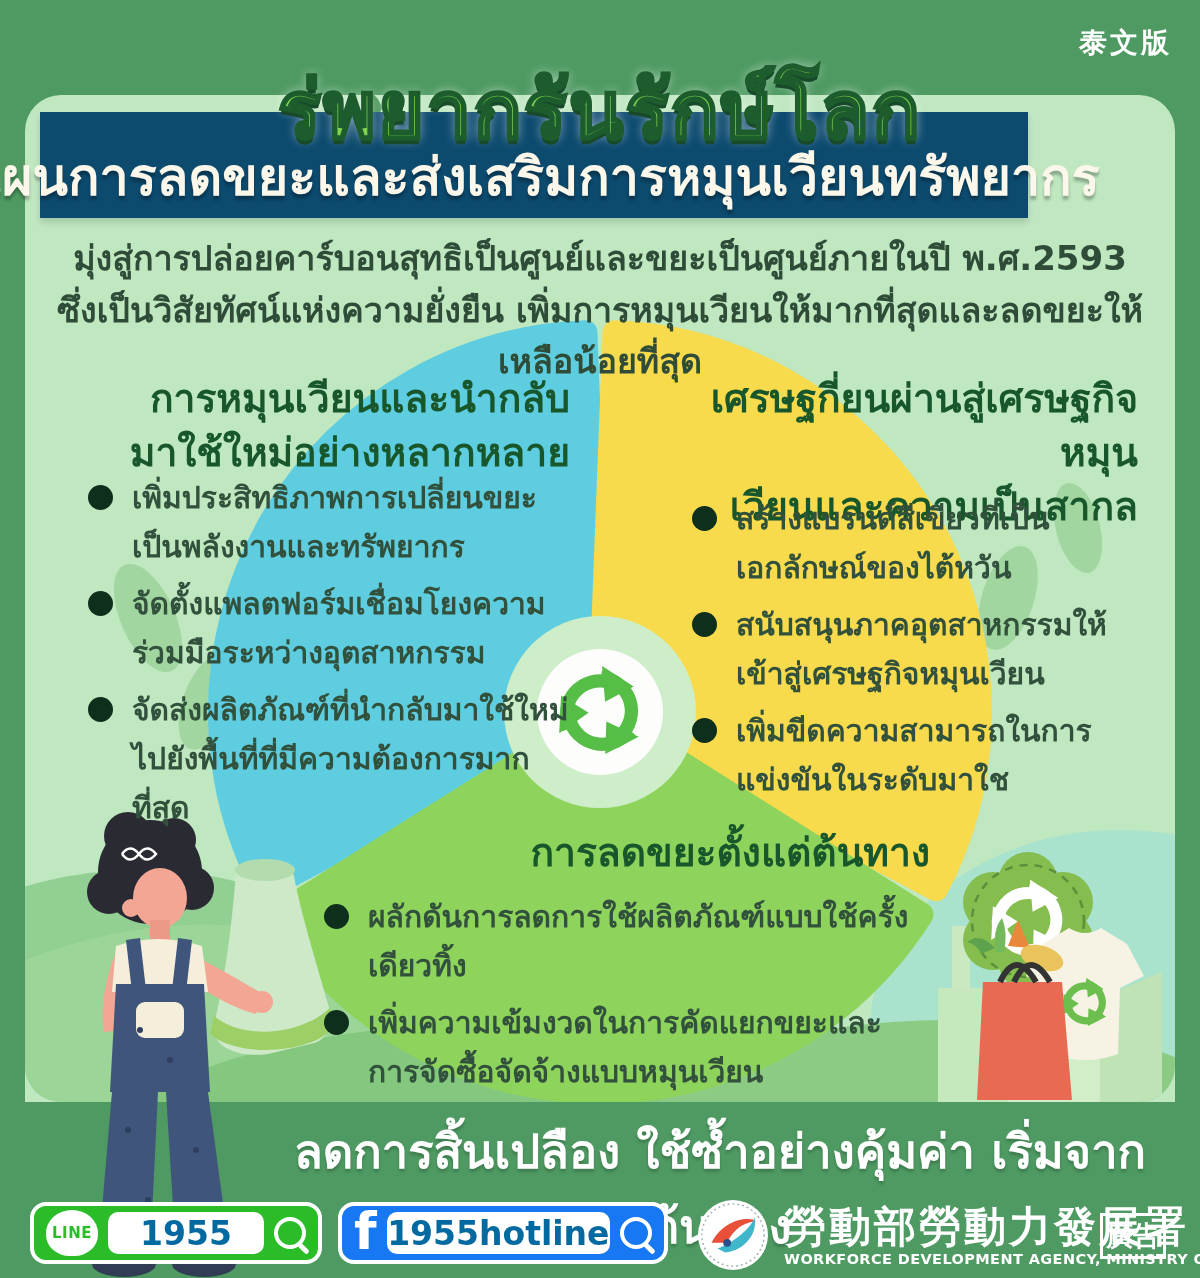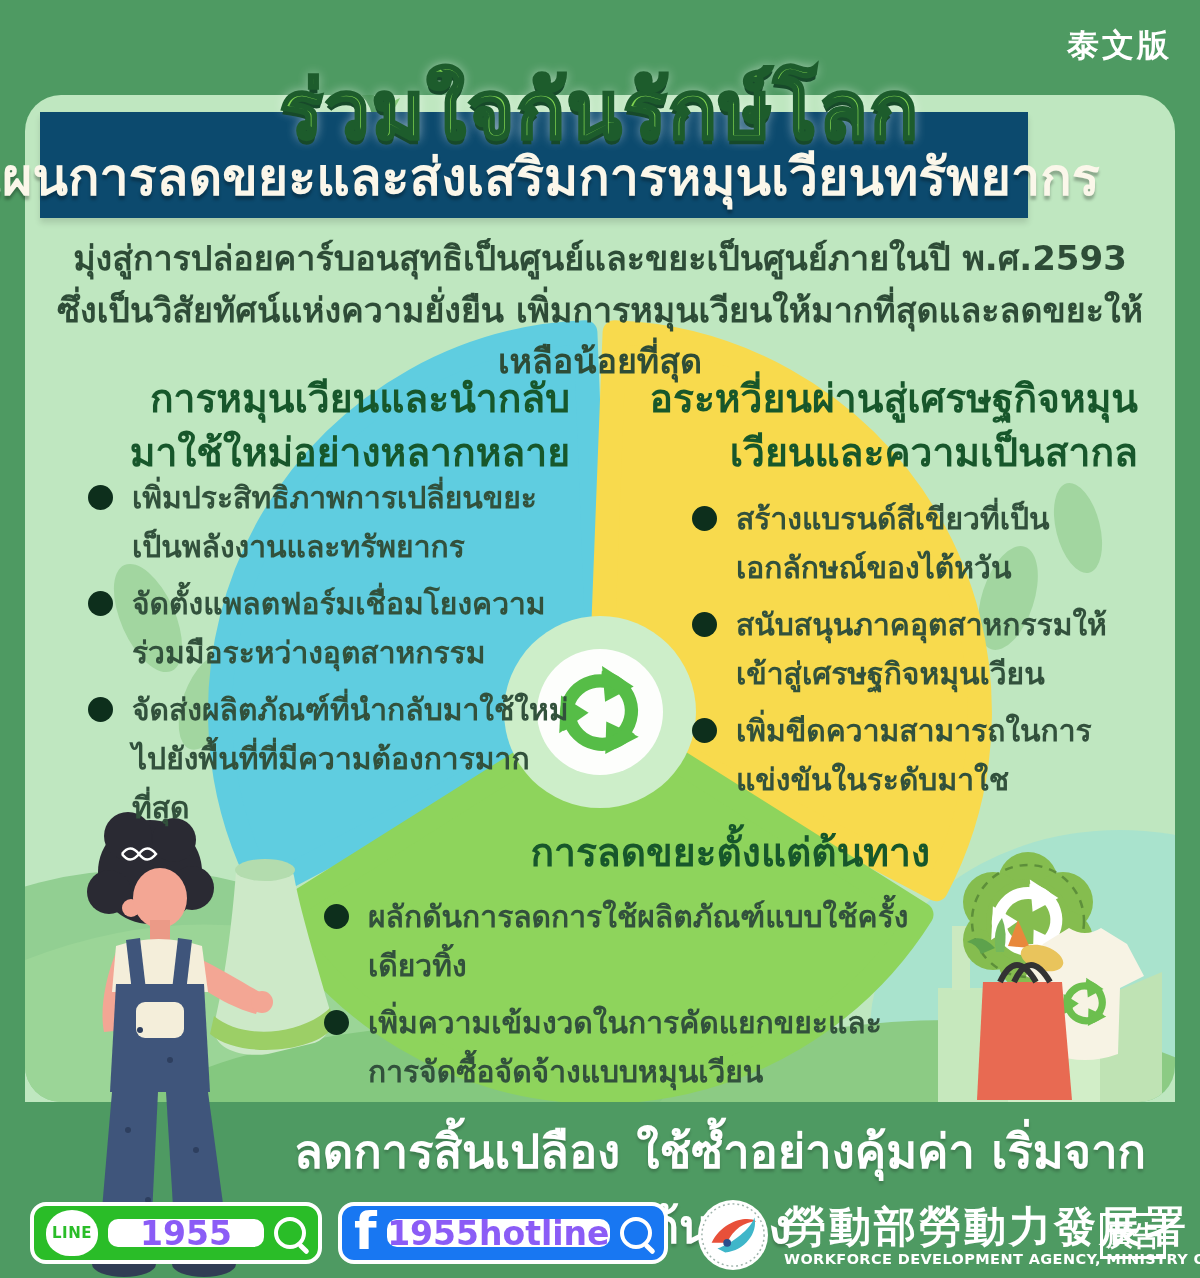--- a/index.html
+++ b/index.html
@@ -6,21 +6,21 @@
   body{
     width:1200px;height:1278px;position:relative;overflow:hidden;
     background:#4e9a62;
     font-family:"DejaVu Sans","Liberation Sans",sans-serif;
   }
   .abs{position:absolute}
   
   .panel{left:25px;top:95px;width:1150px;height:1007px;background:#bfe7c0;
     border-radius:36px 36px 0 0;z-index:1}
   .art{left:0;top:0;z-index:2;pointer-events:none}
-  .lang-badge{top:24px;right:28px;color:#fff;font-size:32px;font-weight:bold;z-index:7;letter-spacing:3px}
+  .lang-badge{top:24px;right:28px;color:#fff;font-size:28px;font-weight:bold;z-index:7;letter-spacing:3px}
   
   .bubble-title{top:46px;left:0;width:100%;text-align:center;z-index:6;
     font-size:80px;font-weight:bold;color:#7fd34f;letter-spacing:2px;
     -webkit-text-stroke:3px #1d5c2c;
     text-shadow:0 5px 0 #17492a, 0 0 12px rgba(255,255,255,.65)}
   .banner{left:40px;top:112px;width:988px;height:106px;background:#0c4a6e;z-index:4;
     display:flex;align-items:flex-end;justify-content:center;box-shadow:0 5px 6px rgba(0,0,0,.12)}
   .banner-text{color:#fbf7ea;font-size:52px;font-weight:bold;white-space:nowrap;
     text-shadow:0 4px 3px rgba(0,0,0,.28)}
   .subtitle{left:30px;top:233px;width:1140px;text-align:center;z-index:4;
@@ -46,23 +46,23 @@
   .badge{top:1202px;height:62px;border:4px solid #fff;border-radius:16px;z-index:6;
     display:flex;align-items:center;gap:10px;padding:4px 12px;box-sizing:border-box}
   .line-badge{left:30px;width:292px;background:#2abd28}
   .fb-badge{left:338px;width:330px;background:#1877f2}
   .line-logo{width:52px;height:46px;background:#fff;border-radius:50% 50% 46% 46%;
     position:relative;display:flex;align-items:center;justify-content:center;flex:0 0 auto}
   .line-logo::after{content:'';position:absolute;bottom:-6px;left:7px;
     border:9px solid transparent;border-top-color:#fff;transform:rotate(22deg)}
   .line-logo span{color:#2abd28;font-weight:bold;font-size:15px;letter-spacing:.5px}
   .fb-f{color:#fff;font-size:52px;font-weight:bold;line-height:1;margin-top:-4px;flex:0 0 auto}
-  .search-pill{flex:1;height:28px;background:#fff;border-radius:10px;border:none;
+  .search-pill{flex:1;height:42px;background:#fff;border-radius:10px;border:none;
     display:flex;align-items:center;justify-content:center;
-    font-size:33px;font-weight:bold;color:#8b5cf6;font-family:inherit}
+    font-size:33px;font-weight:bold;color:#0369a1;font-family:inherit}
   .mag{width:24px;height:24px;border:4px solid #fff;border-radius:50%;position:relative;flex:0 0 auto}
   .mag::after{content:'';position:absolute;width:5px;height:13px;background:#fff;border-radius:3px;
     right:-4px;bottom:-10px;transform:rotate(-45deg)}
   .agency{left:698px;top:1200px;display:flex;align-items:center;gap:16px;z-index:6}
   .agency-logo{width:70px;height:70px;flex:0 0 auto}
   .agency-zh{color:#fff;font-size:42px;font-weight:bold;letter-spacing:3px;line-height:1.15;white-space:nowrap}
   .agency-en{color:#fff;font-size:14.5px;font-weight:bold;letter-spacing:.4px;white-space:nowrap}
   .ad-box{left:1100px;top:1213px;width:60px;height:40px;border:3px solid #fff;z-index:6;
     display:flex;align-items:center;justify-content:center;color:#fff;font-size:27px;font-weight:bold}
 </style>
@@ -198,41 +198,41 @@
       <circle cx="148" cy="1200" r="3"></circle>
         <circle cx="206" cy="1210" r="3"></circle>
     </g>
     <ellipse cx="124" cy="1264" rx="32" ry="13" fill="#313d55"></ellipse>
     <ellipse cx="204" cy="1264" rx="32" ry="13" fill="#313d55"></ellipse>
   </g>
 </svg>
 
 <div class="abs lang-badge">泰文版</div>
 
-<div class="abs bubble-title">ร่วมใจกันรักษ์โลก</div>
+<div class="abs bubble-title">ร่พยากรันรักษ์โลก</div>
 <div class="abs banner">
   <div class="banner-text">แผนการลดขยะและส่งเสริมการหมุนเวียนทรัพยากร</div>
 </div>
 <div class="abs subtitle">
   <div>มุ่งสู่การปล่อยคาร์บอนสุทธิเป็นศูนย์และขยะเป็นศูนย์ภายในปี พ.ศ.2593</div>
   <div>ซึ่งเป็นวิสัยทัศน์แห่งความยั่งยืน เพิ่มการหมุนเวียนให้มากที่สุดและลดขยะให้เหลือน้อยที่สุด</div>
 </div>
 
 <div class="abs sec-title t-left">
   <div>การหมุนเวียนและนำกลับ</div>
   <div>มาใช้ใหม่อย่างหลากหลาย</div>
 </div>
 <ul class="abs bullets bl-left">
   <li>เพิ่มประสิทธิภาพการเปลี่ยนขยะ​เป็นพลังงานและทรัพยากร</li>
   <li>จัดตั้งแพลตฟอร์มเชื่อมโยงความ​ร่วมมือระหว่างอุตสาหกรรม</li>
   <li>จัดส่งผลิตภัณฑ์ที่นำกลับมาใช้ใหม่ไป​ยังพื้นที่ที่มีความต้องการมากที่สุด</li>
 </ul>
 
 <div class="abs sec-title t-right">
-  <div>อระหวี่ยนผ่านสู่เศรษฐกิจหมุน</div>
+  <div>เศรษฐกี่ยนผ่านสู่เศรษฐกิจหมุน</div>
   <div>เวียนและความเป็นสากล</div>
 </div>
 <ul class="abs bullets bl-right">
   <li>สร้างแบรนด์สีเขียวที่เป็นเอกลักษณ์​ของไต้หวัน</li>
   <li>สนับสนุนภาคอุตสาหกรรมให้เข้าสู่​เศรษฐกิจหมุนเวียน</li>
   <li>เพิ่มขีดความสามารถในการแข่งขัน​ในระดับมาใช</li>
 </ul>
 
 <div class="abs sec-title t-bottom">
   <div>การลดขยะตั้งแต่ต้นทาง</div>

